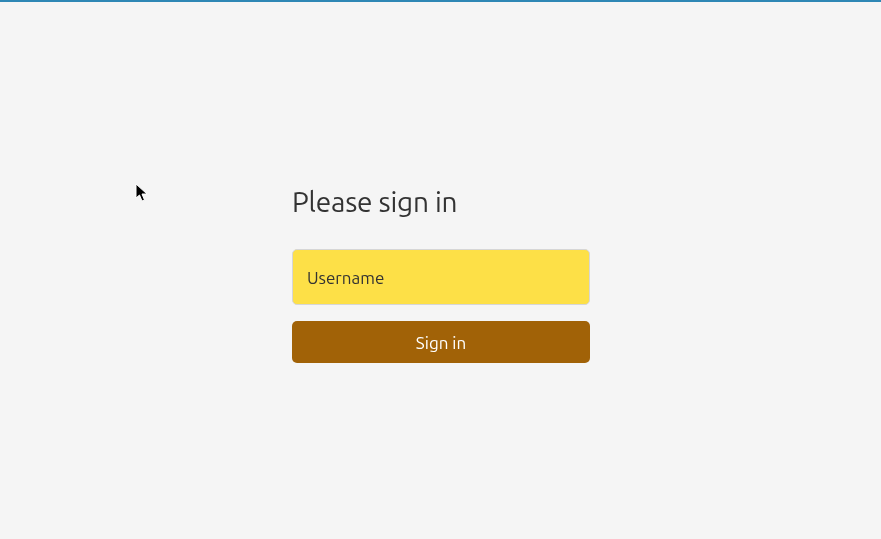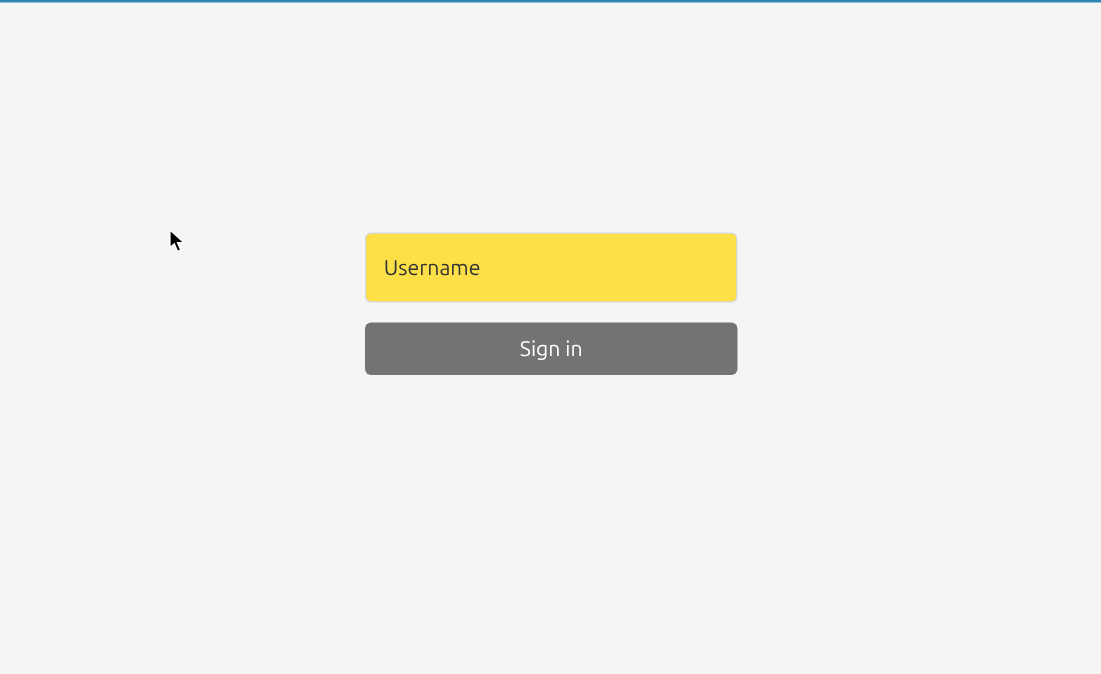--- a/index.html
+++ b/index.html
@@ -49,21 +49,21 @@
       margin-bottom: 16px;
       font-family: inherit;
     }
     .username-input::placeholder {
       color: #333333;
       opacity: 1;
     }
     .signin-button {
       width: 100%;
       height: 42px;
-      background: #737373;
+      background: #a16207;
       color: #ffffff;
       font-size: 17px;
       font-weight: 400;
       border: none;
       border-radius: 5px;
       cursor: pointer;
       font-family: inherit;
     }
     .cursor {
       position: absolute;
@@ -74,19 +74,20 @@
       pointer-events: none;
       z-index: 1000;
     }
   </style>
 </head>
 <body>
 
 <div class="top-border"></div>
 
 <div class="signin-container">
+  <h1 class="signin-heading">Please sign in</h1>
   <input type="text" class="username-input" placeholder="Username" style="">
   <button class="signin-button">Sign in</button>
 </div>
 
 <svg class="cursor" viewBox="0 0 14 20">
   <path d="M 1 1 L 1 15 L 4.5 12 L 7 18 L 9.5 17 L 7 11 L 12 11 Z" fill="#000000" stroke="#ffffff" stroke-width="1"></path>
 </svg>
 
 </body></html>

